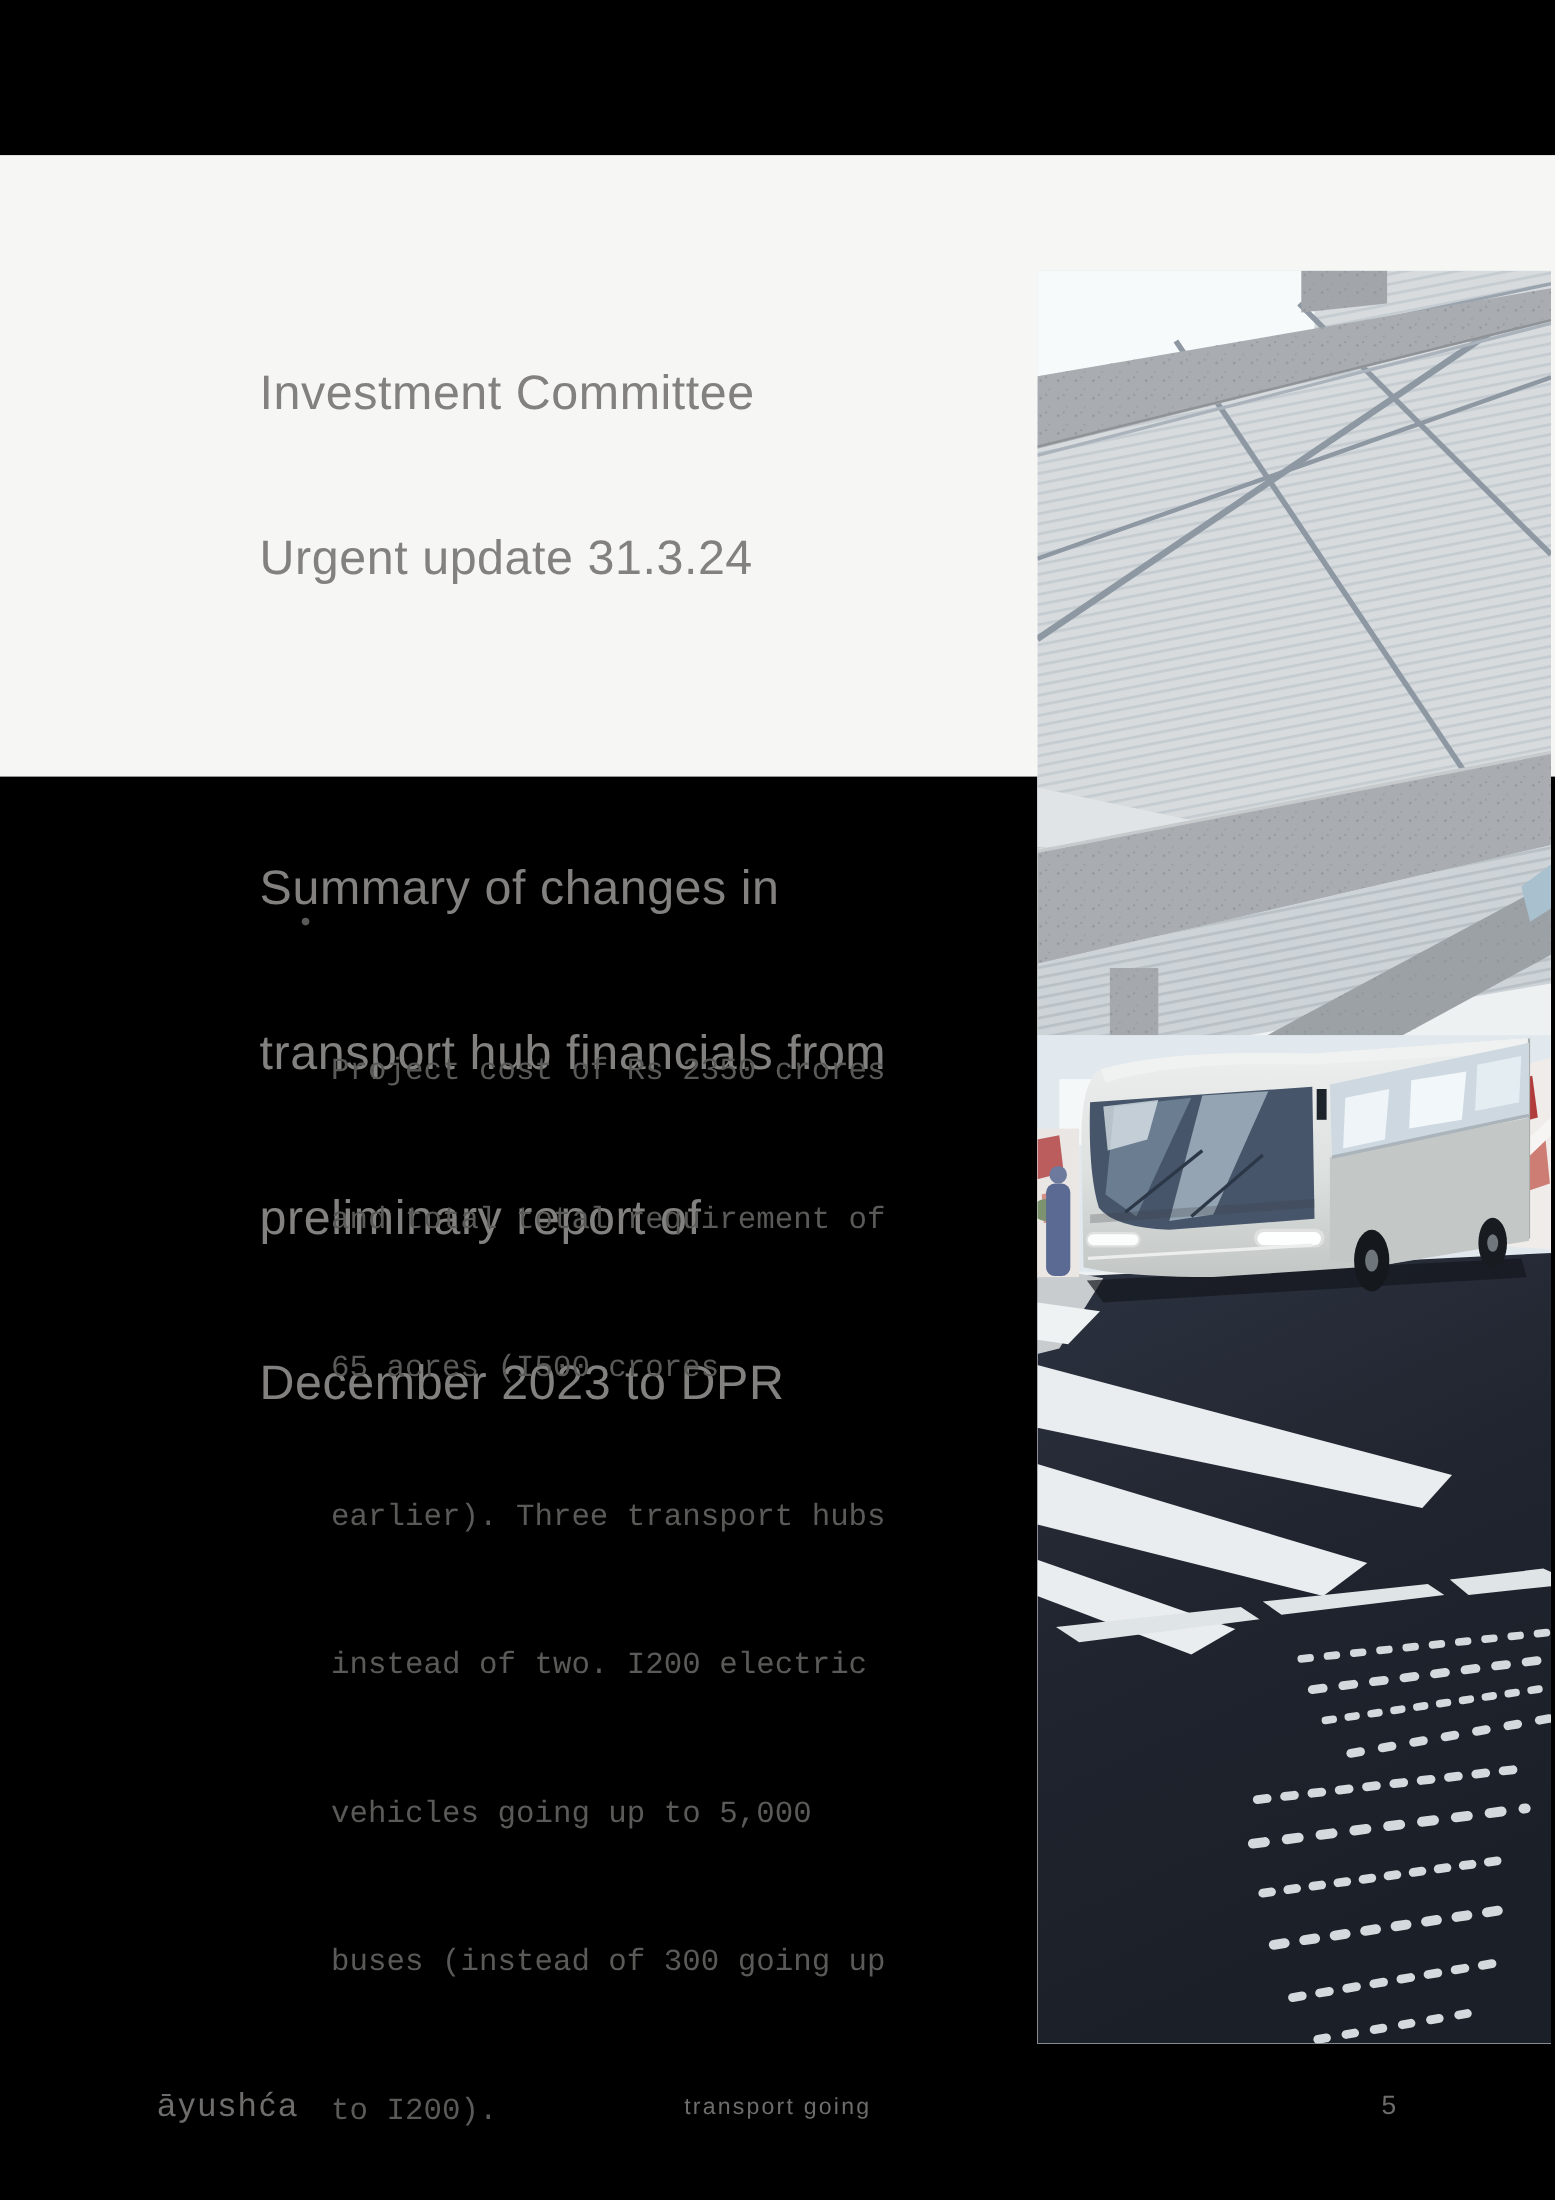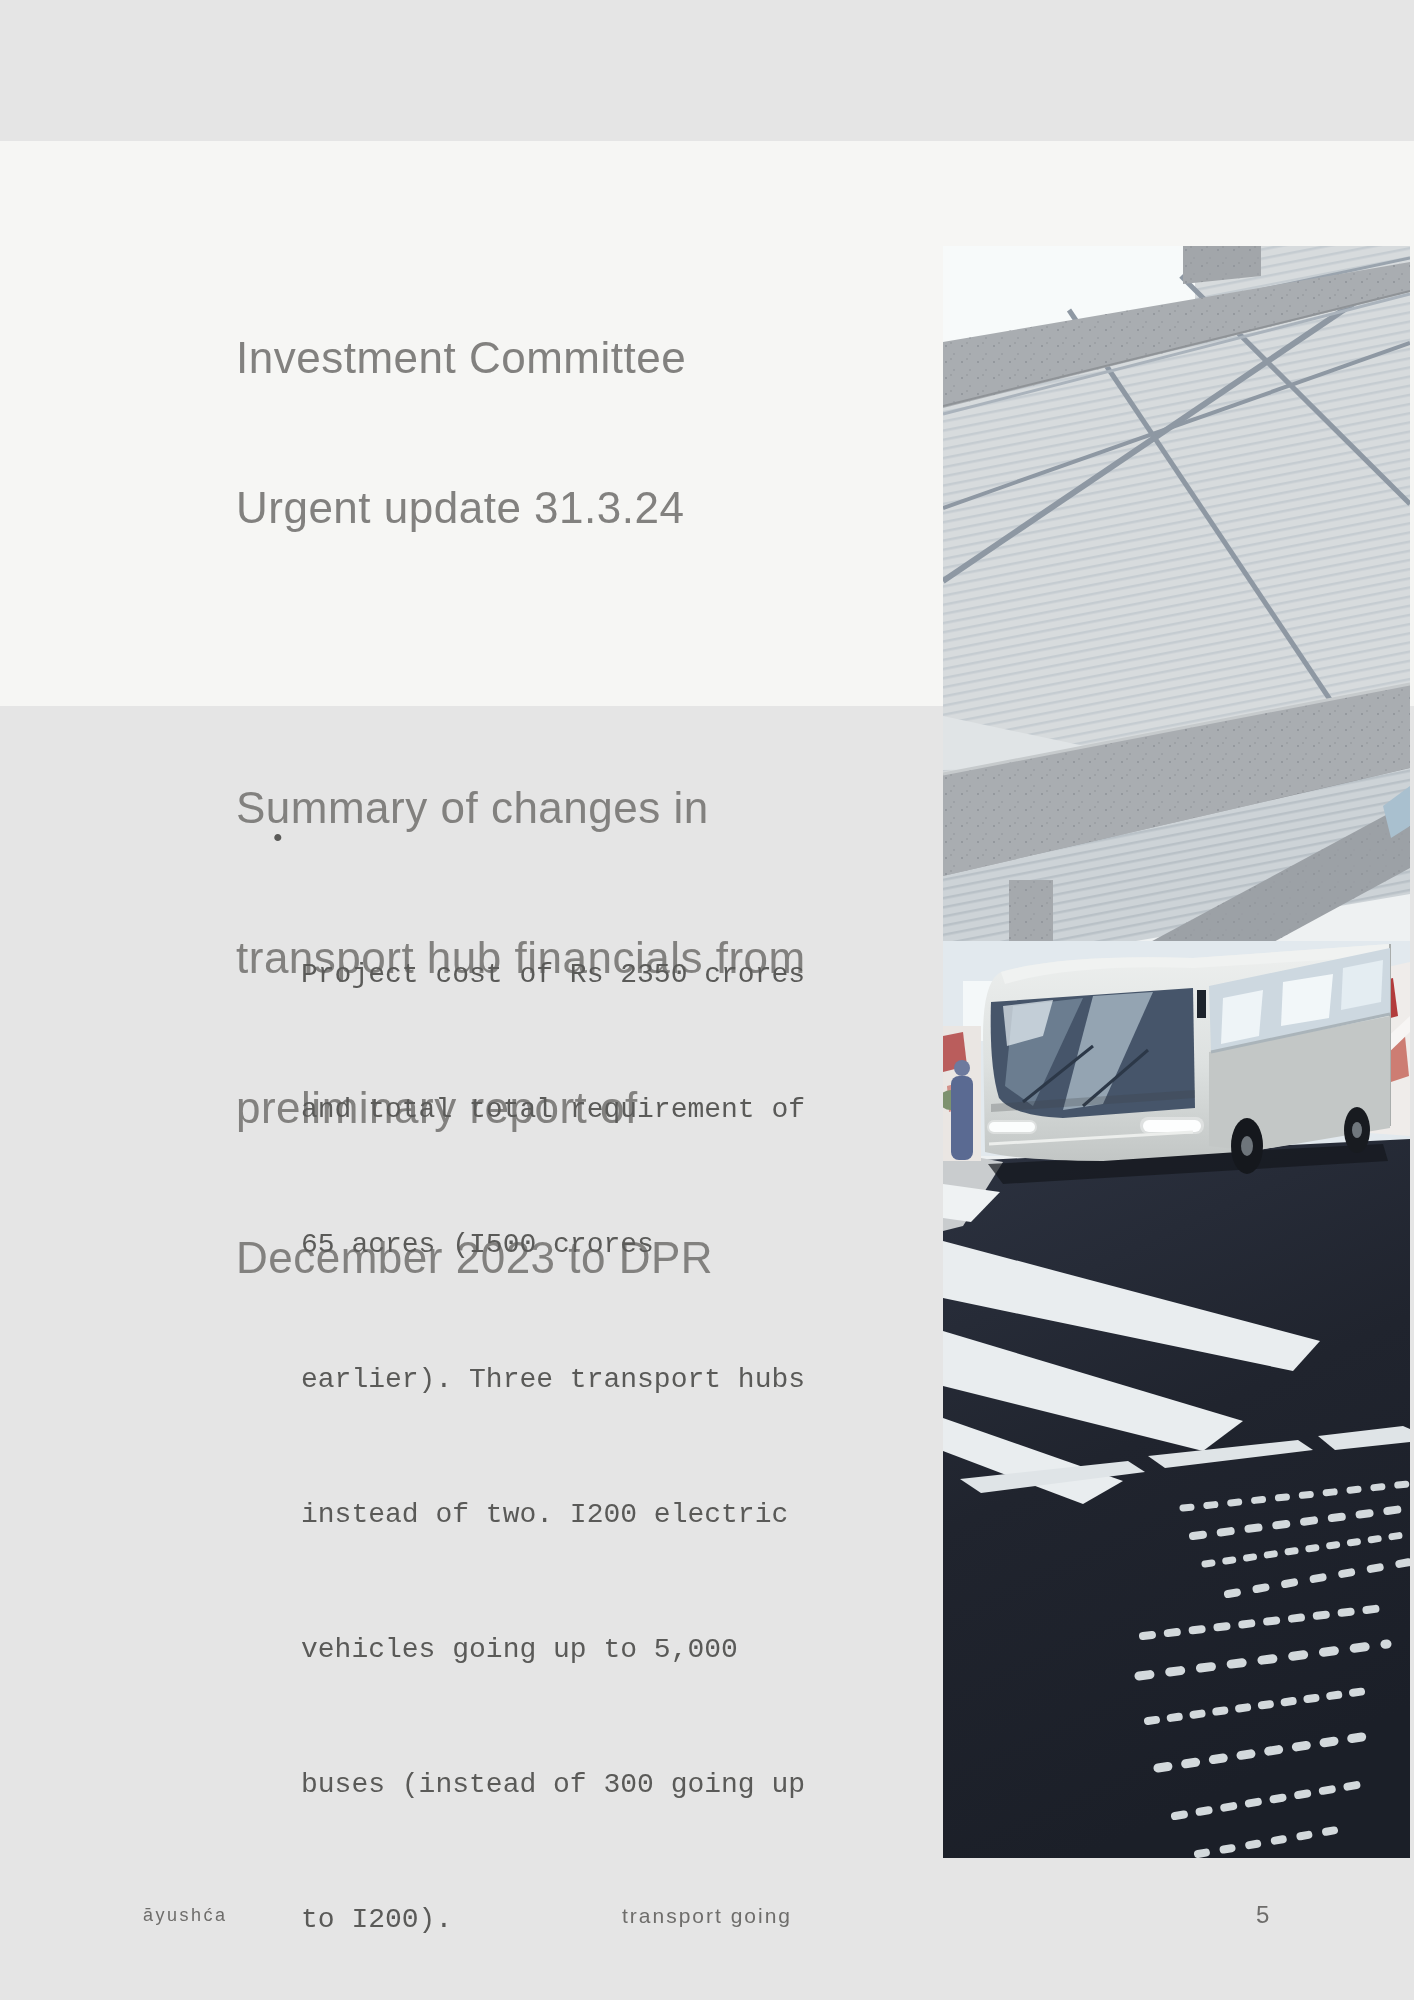--- a/index.html
+++ b/index.html
@@ -1,19 +1,19 @@
 <!DOCTYPE html>
 <html><head>
 <meta charset="utf-8">
 <style>
   * { margin:0; padding:0; box-sizing:border-box; }
   html,body { background:#ffffff; }
   #page {
     position:relative; width:1414px; height:2000px;
-    background:#e5e5e5; overflow:hidden;
+    background:#000000; overflow:hidden;
     font-family:"Liberation Sans", sans-serif;
   }
   #header-panel {
     position:absolute; left:0; top:141px; width:1414px; height:565px;
     background:#f6f6f4;
   }
   #heading {
     position:absolute; left:236px; top:233px;
     font-size:44px; line-height:50px; letter-spacing:0.5px;
     color:#82817f; font-weight:400; white-space:pre;
@@ -29,21 +29,21 @@
     position:absolute; left:-2px; top:0; width:29px; height:45px;
     font-size:26px; line-height:45px; color:#5a5a58;
   }
   .b-line { height:45px; }
   #figure-wrap {
     position:absolute; left:943px; top:246px; width:467px; height:1612px;
     overflow:hidden; background:#eef1f2;
   }
   #footer-brand {
     position:absolute; left:143px; top:1902px;
-    font-size:18px; line-height:26px; letter-spacing:2.5px; color:#6e6d6b;
+    font-size:30px; line-height:26px; letter-spacing:2.5px; color:#6e6d6b;
   }
   #footer-section {
     position:absolute; left:0; top:1903px; width:1414px; text-align:center;
     font-size:21px; line-height:26px; letter-spacing:2px; color:#6e6d6b;
   }
   #footer-page {
     position:absolute; left:1256px; top:1901px;
     font-size:24px; line-height:28px; color:#6e6d6b;
   }
 </style>

